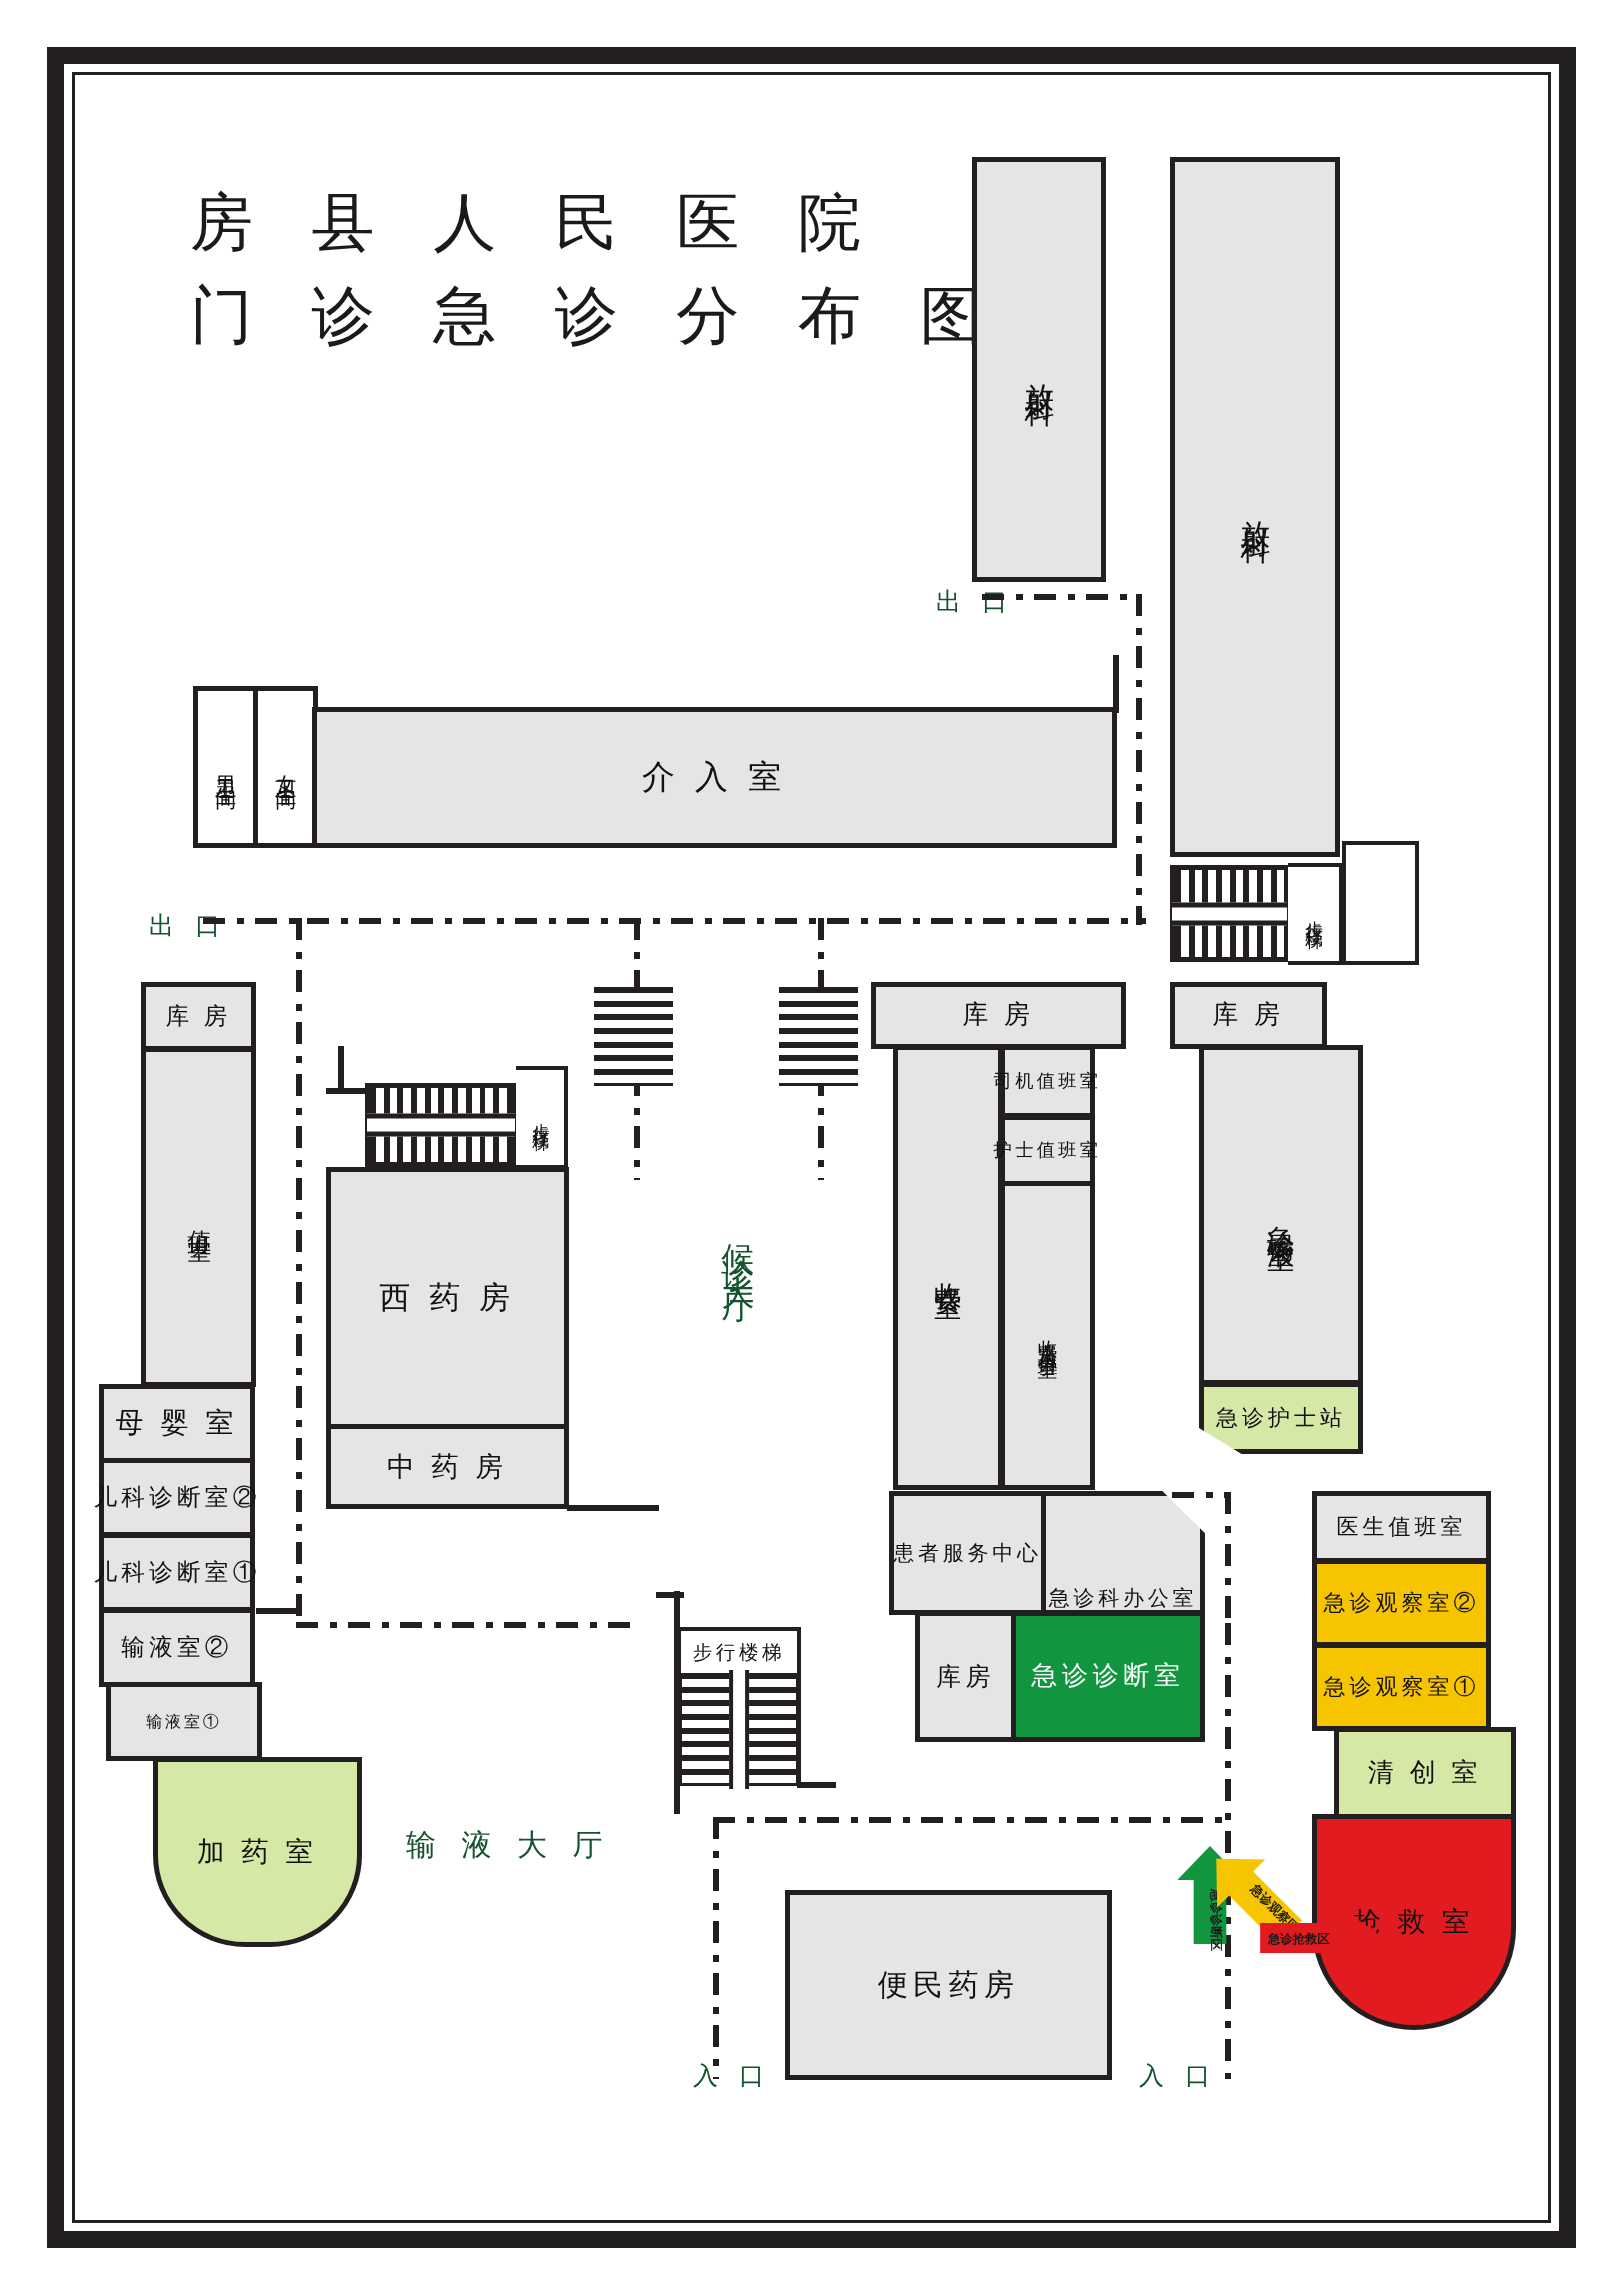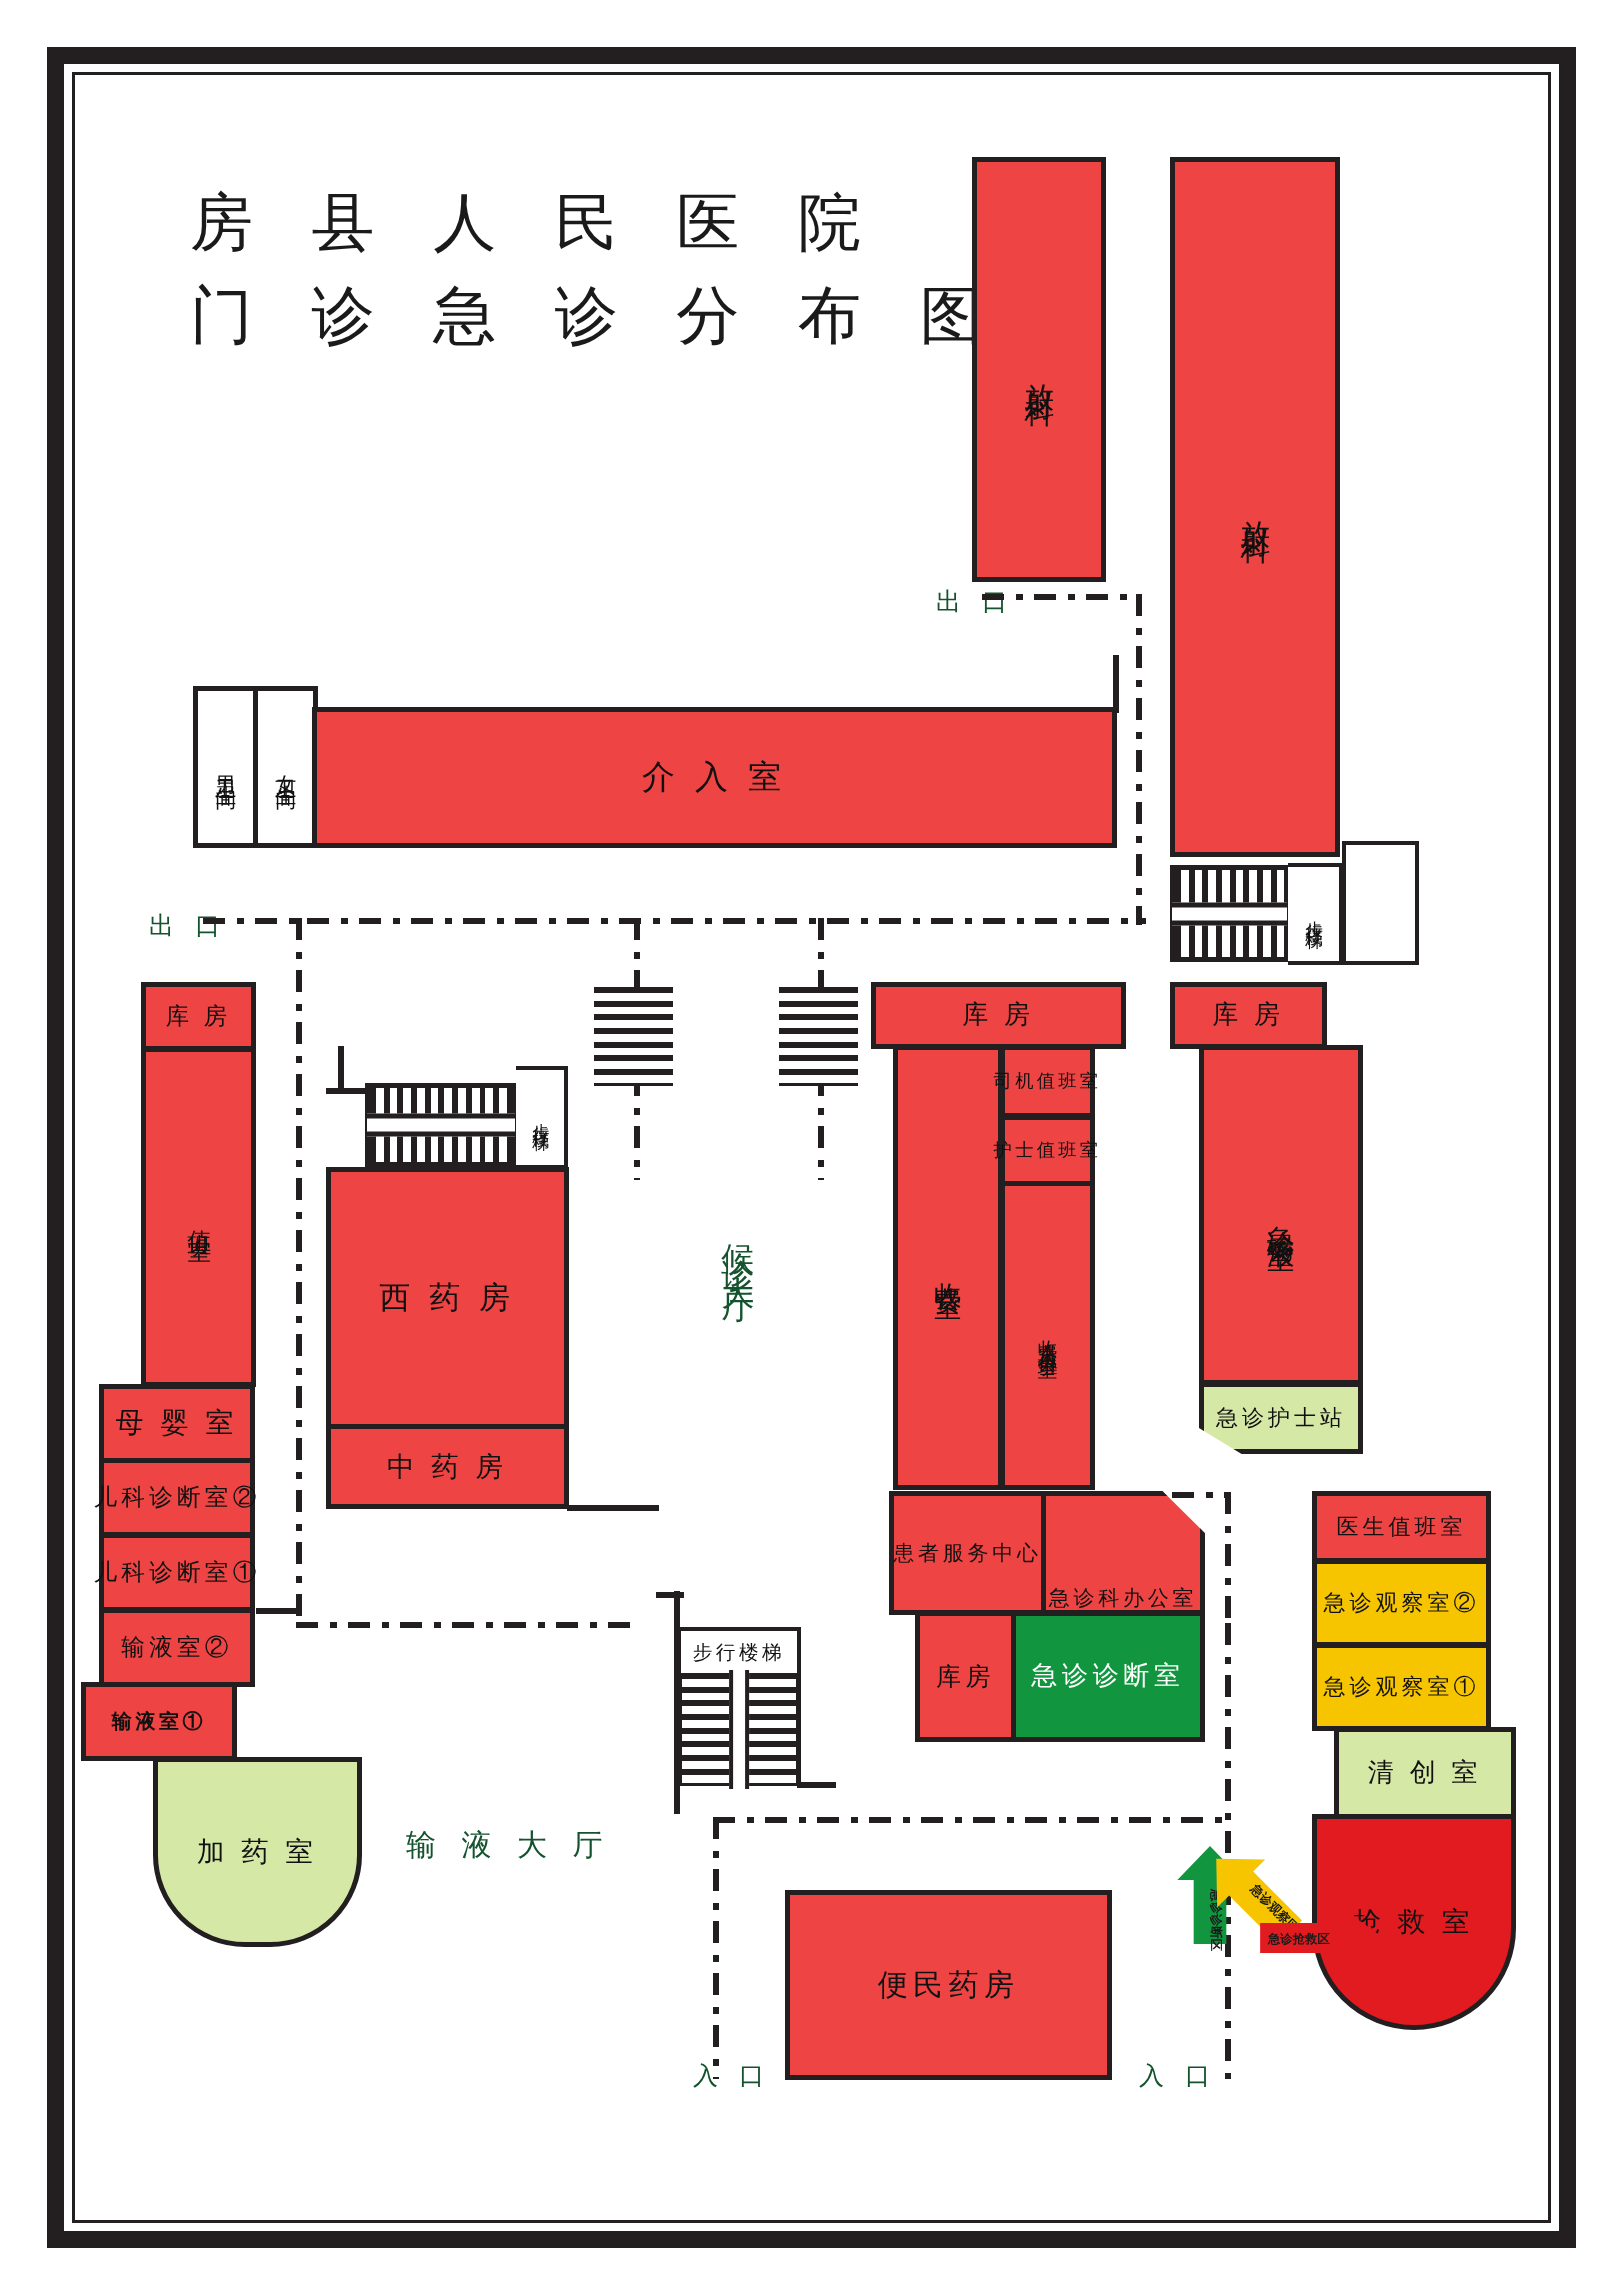--- a/index.html
+++ b/index.html
@@ -15,21 +15,21 @@
   }
   #frame-inner{
     position:absolute;left:72px;top:72px;width:1479px;height:2151px;
     border:3.9px solid #231f20;box-sizing:border-box;background:#fff;
   }
   #canvas{position:absolute;left:0;top:0;width:1623px;height:2295px;}
 
   
   .room{
     position:absolute;box-sizing:border-box;
-    border:5.9px solid #231f20;background:#ef4444;
+    border:5.9px solid #231f20;background:#e5e5e5;
     display:flex;align-items:center;justify-content:center;
     color:#111;line-height:1.08;text-align:center;
   }
   .room .lbl{display:block;white-space:nowrap;letter-spacing:.18em;}
   .room.vert .lbl{
     writing-mode:vertical-rl;text-orientation:upright;
     white-space:nowrap;letter-spacing:.22em;
   }
   .room.wrapv .lbl{
     writing-mode:vertical-rl;text-orientation:upright;
@@ -177,21 +177,21 @@
   </div>
   <div class="room" style="left:99px;top:1458px;width:156px;height:79px;font-size:23.6px;">
     <span class="lbl">儿科诊断室②</span>
   </div>
   <div class="room" style="left:99px;top:1533px;width:156px;height:79px;font-size:23.6px;">
     <span class="lbl">儿科诊断室①</span>
   </div>
   <div class="room" style="left:99px;top:1608px;width:156px;height:79px;font-size:23.6px;">
     <span class="lbl">输液室②</span>
   </div>
-  <div class="room" style="left:81px;top:1682px;width:156px;height:79px;font-size:20px;font-weight:bold;">
+  <div class="room" style="left:106px;top:1682px;width:156px;height:79px;font-size:16px;">
     <span class="lbl">输液室①</span>
   </div>
 
   <div class="wall-h" style="left:256px;top:1608px;width:42px;"></div>
 
   <div class="room ltgreen round-bottom" style="left:153px;top:1757px;width:209px;height:190px;font-size:27.5px;">
     <span class="lbl">加 药 室</span>
   </div>
 
   <div class="stairs-v" style="left:365px;top:1083px;width:152px;height:84px;border:5.2px solid #231f20;">

